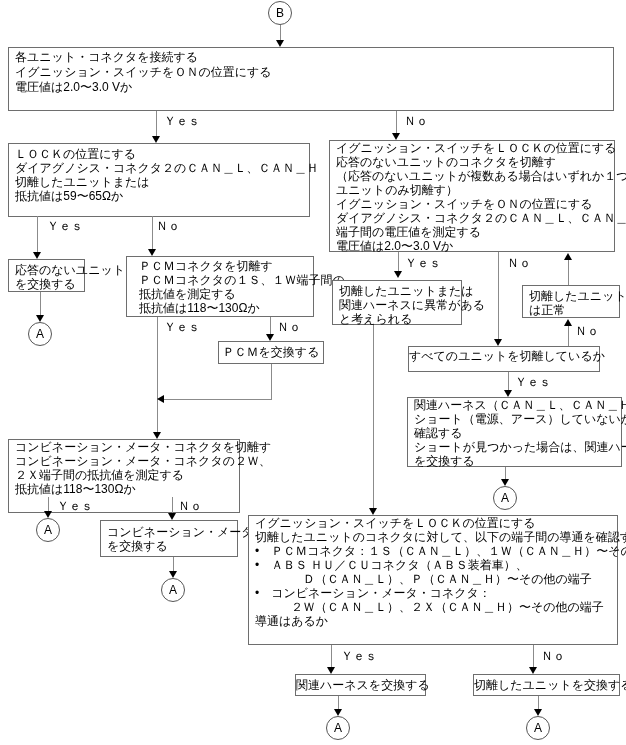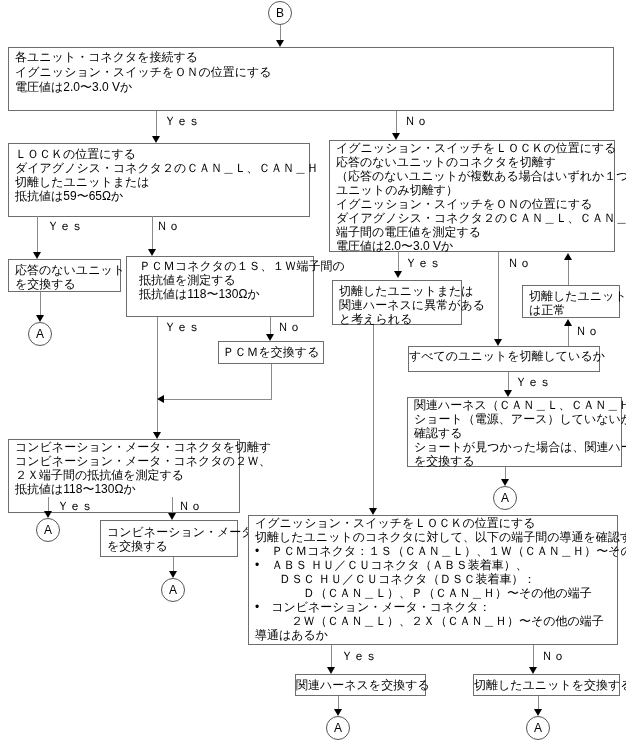--- a/index.html
+++ b/index.html
@@ -66,29 +66,30 @@
     <div class="ln">電圧値は2.0〜3.0 Vか</div>
   </div>
 
   <div class="vline" style="left:37px;top:216px;height:36px;"></div>
   <div class="arrd" style="left:33px;top:252px;"></div>
   <div class="lbl" style="left:47px;top:220px;">Ｙｅｓ</div>
   <div class="vline" style="left:152px;top:216px;height:33px;"></div>
   <div class="arrd" style="left:148px;top:249px;"></div>
   <div class="lbl" style="left:156px;top:220px;">Ｎｏ</div>
 
-  <div class="box pt3" style="left:8px;top:259px;width:113px;height:33px;">
+  <div class="box pt3" style="left:8px;top:259px;width:77px;height:33px;">
     <div class="ln">応答のないユニット</div>
     <div class="ln">を交換する</div>
   </div>
   <div class="vline" style="left:40px;top:292px;height:23px;"></div>
   <div class="arrd" style="left:36px;top:315px;"></div>
   <div class="circle" style="left:28px;top:322px;"><span>A</span></div>
 
   <div class="box pl12" style="left:126px;top:256px;width:188px;height:61px;">
+    <div class="ln">ＰＣＭコネクタを切離す</div>
     <div class="ln">ＰＣＭコネクタの１Ｓ、１Ｗ端子間の</div>
     <div class="ln">抵抗値を測定する</div>
     <div class="ln">抵抗値は118〜130Ωか</div>
   </div>
   <div class="vline" style="left:157px;top:317px;height:115px;"></div>
   <div class="arrd" style="left:153px;top:432px;"></div>
   <div class="lbl" style="left:164px;top:321px;">Ｙｅｓ</div>
   <div class="vline" style="left:270px;top:317px;height:17px;"></div>
   <div class="arrd" style="left:266px;top:334px;"></div>
   <div class="lbl" style="left:277px;top:321px;">Ｎｏ</div>
@@ -164,21 +165,20 @@
   </div>
   <div class="vline" style="left:505px;top:467px;height:12px;"></div>
   <div class="arrd" style="left:501px;top:479px;"></div>
   <div class="circle" style="left:493px;top:486px;"><span>A</span></div>
 
   <div class="box tight pt3" style="left:248px;top:515px;width:370px;height:130px;">
     <div class="ln">イグニッション・スイッチをＬＯＣＫの位置にする</div>
     <div class="ln">切離したユニットのコネクタに対して、以下の端子間の導通を確認する</div>
     <div class="ln">•　ＰＣＭコネクタ：１Ｓ（ＣＡＮ＿Ｌ）、１Ｗ（ＣＡＮ＿Ｈ）〜その他の端子</div>
     <div class="ln">•　ＡＢＳ ＨＵ／ＣＵコネクタ（ＡＢＳ装着車）、</div>
-    <div class="ln">　　ＤＳＣ ＨＵ／ＣＵコネクタ（ＤＳＣ装着車）：</div>
     <div class="ln">　　　　Ｄ（ＣＡＮ＿Ｌ）、Ｐ（ＣＡＮ＿Ｈ）〜その他の端子</div>
     <div class="ln">•　コンビネーション・メータ・コネクタ：</div>
     <div class="ln">　　　２Ｗ（ＣＡＮ＿Ｌ）、２Ｘ（ＣＡＮ＿Ｈ）〜その他の端子</div>
     <div class="ln">導通はあるか</div>
   </div>
   <div class="vline" style="left:331px;top:645px;height:22px;"></div>
   <div class="arrd" style="left:327px;top:667px;"></div>
   <div class="lbl" style="left:341px;top:650px;">Ｙｅｓ</div>
   <div class="vline" style="left:533px;top:645px;height:22px;"></div>
   <div class="arrd" style="left:529px;top:667px;"></div>

